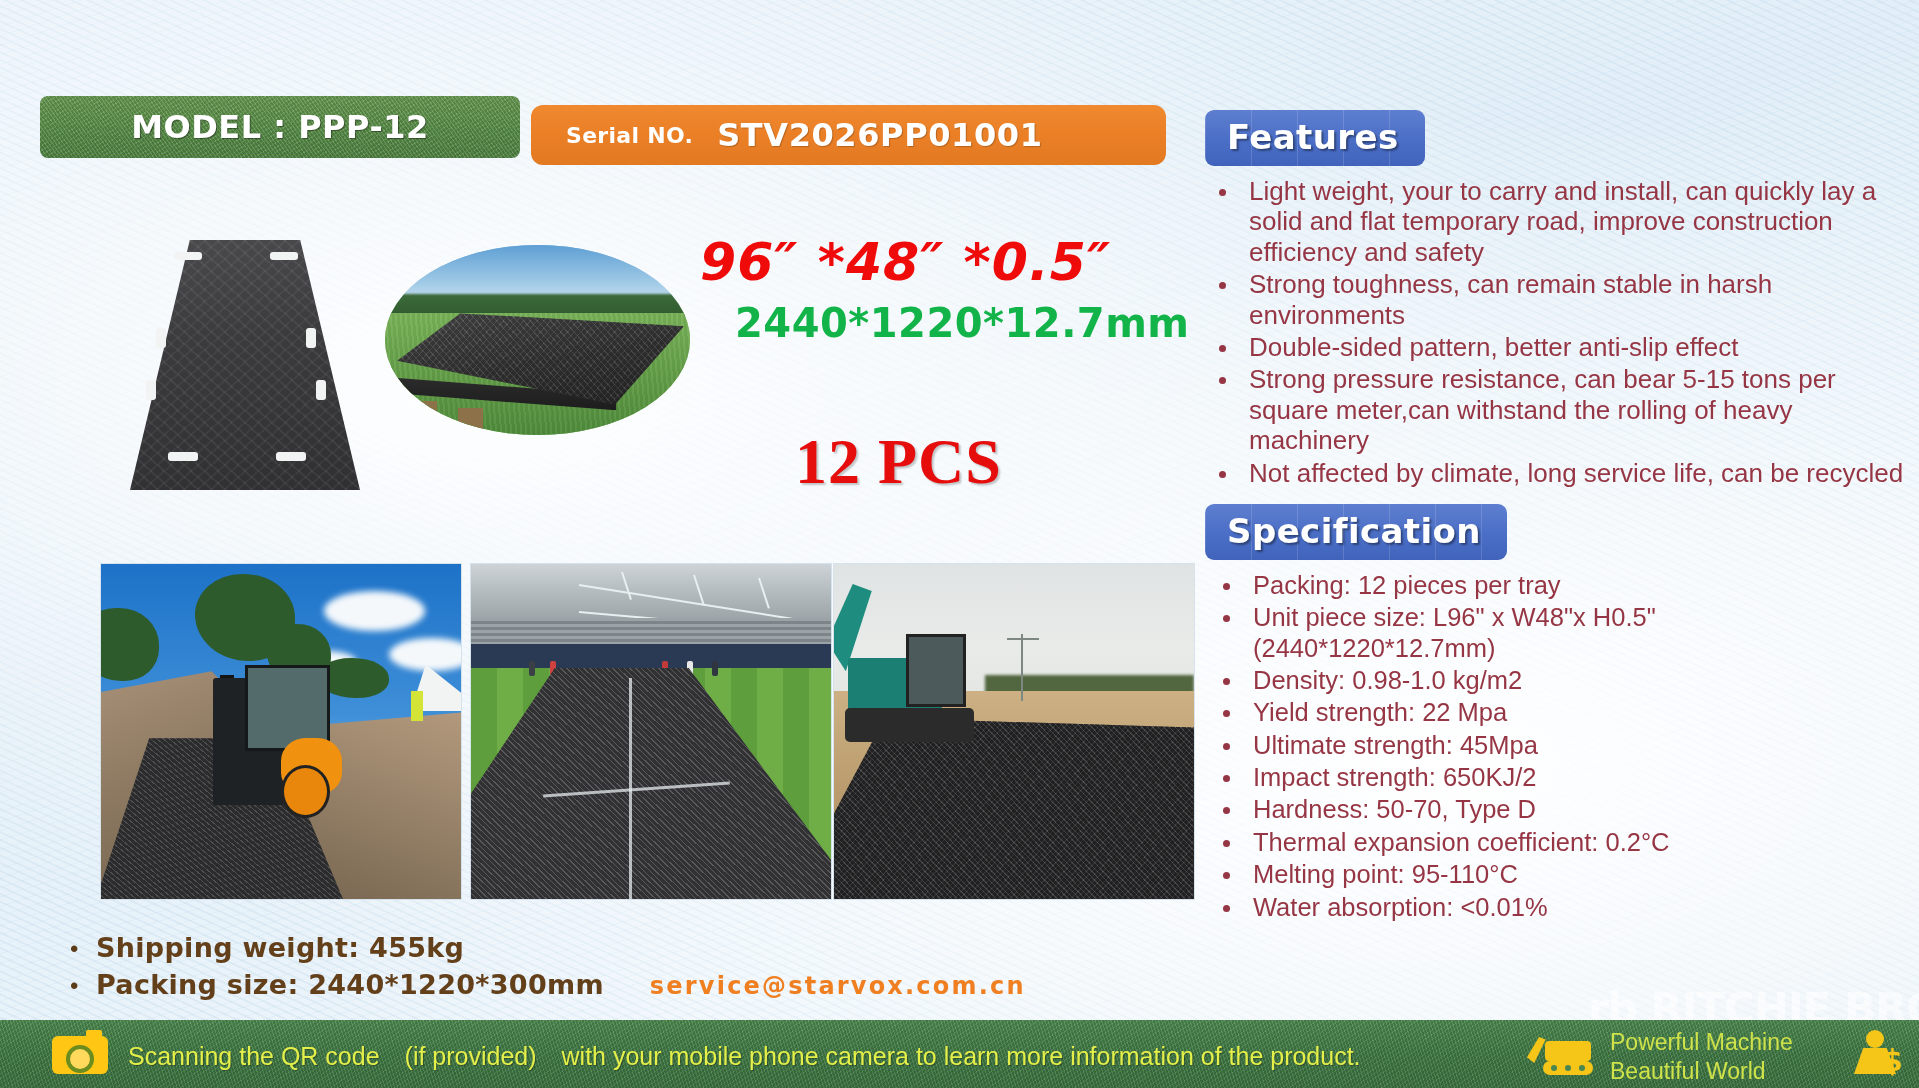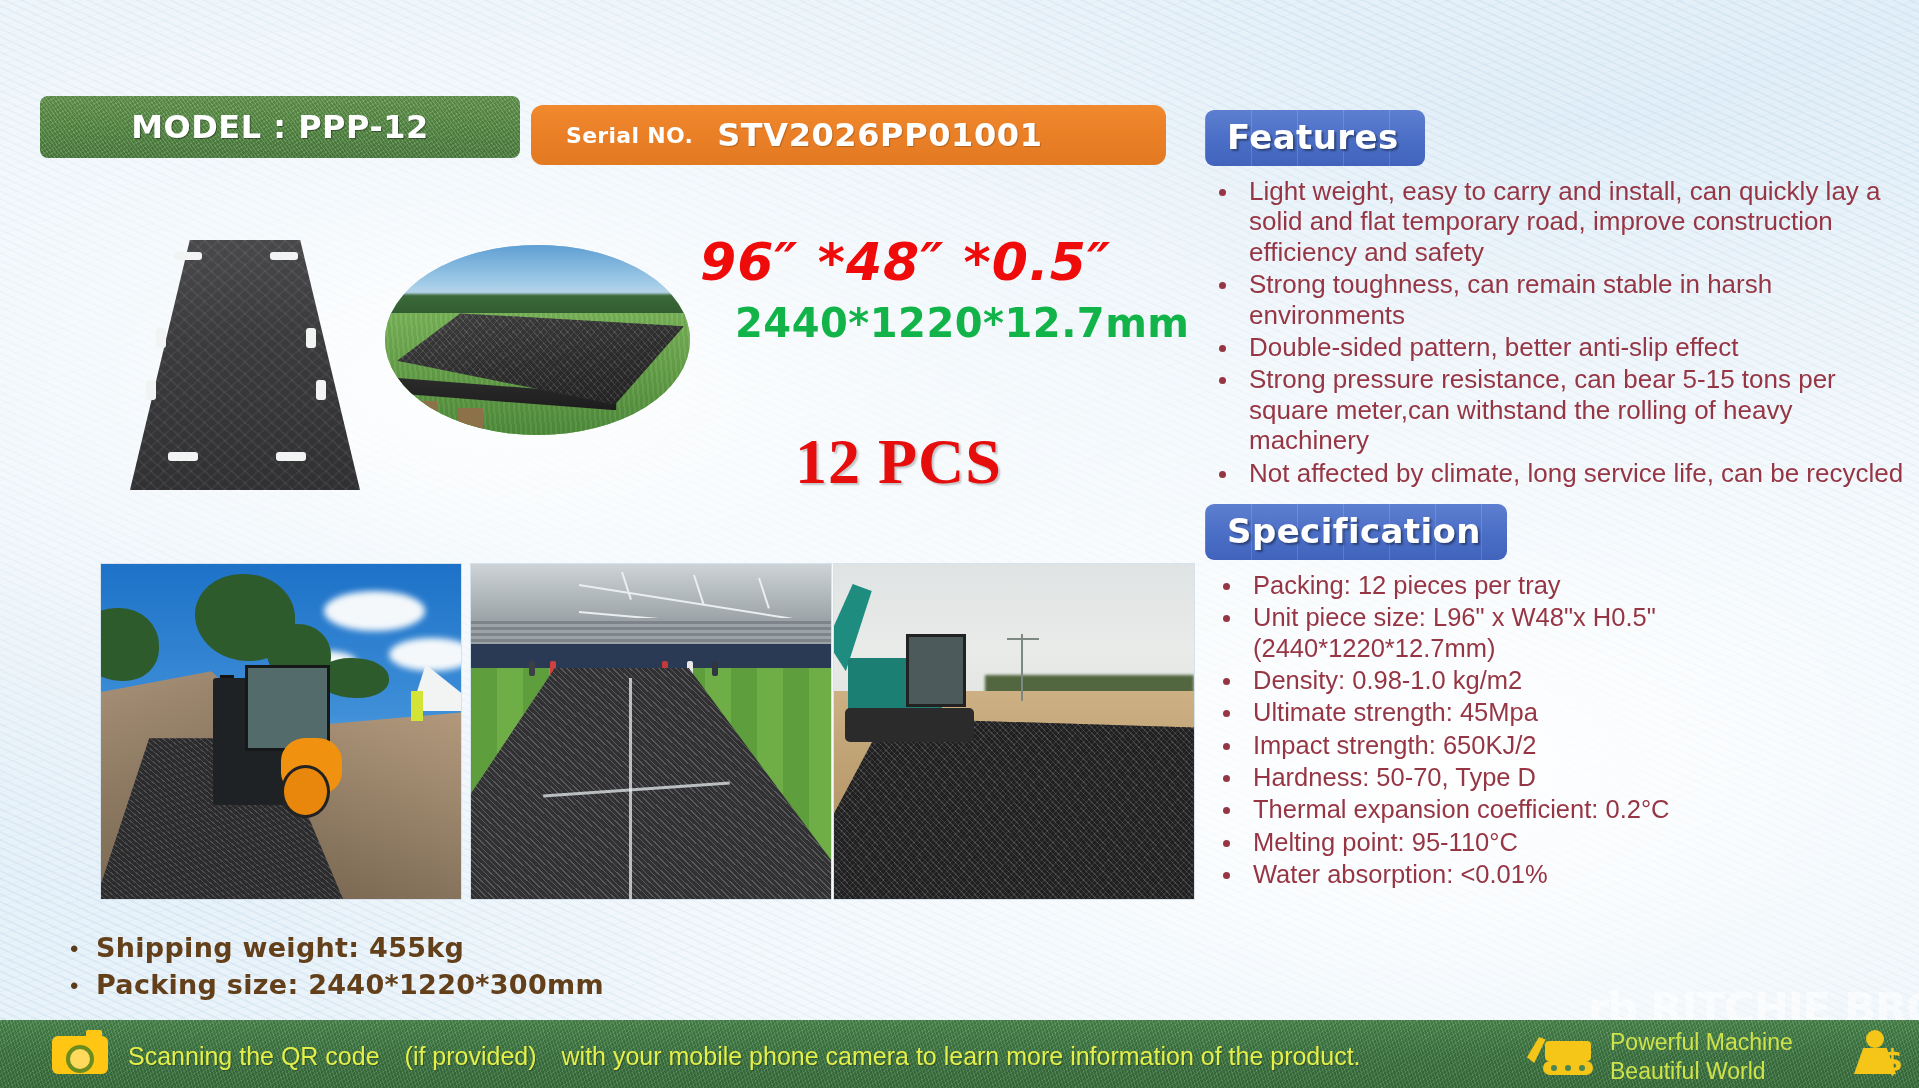--- a/index.html
+++ b/index.html
@@ -391,39 +391,41 @@
   </div>
 
   <div class="ship">
     <div class="ship-row">
       <span class="ship-bullet">•</span>
       <span class="ship-txt">Shipping weight: 455kg</span>
     </div>
     <div class="ship-row">
       <span class="ship-bullet">•</span>
       <span class="ship-txt">Packing size: 2440*1220*300mm</span>
+      <span class="ship-email">service@starvox.com.cn</span>
     </div>
   </div>
 
   <div class="rcol">
     <div class="sect-tab">Features</div>
     <ul class="bullets" id="features-list">
-        <li>Light weight, easy to carry and install, can quickly lay a solid and flat temporary road, improve construction efficiency and safety</li>
+        <li>Light weight, your to carry and install, can quickly lay a solid and flat temporary road, improve construction efficiency and safety</li>
         <li>Strong toughness, can remain stable in harsh environments</li>
         <li>Double-sided pattern, better anti-slip effect</li>
         <li>Strong pressure resistance, can bear 5-15 tons per square meter,can withstand the rolling of heavy machinery</li>
         <li>Not affected by climate, long service life, can be recycled</li>
       </ul>
     <div id="spec-tab-wrap">
       <div class="sect-tab">Specification</div>
     </div>
     <ul class="bullets spec-list" id="spec-list">
         <li>Packing: 12 pieces per tray</li>
         <li>Unit piece size: L96" x W48"x H0.5" (2440*1220*12.7mm)</li>
         <li>Density: 0.98-1.0 kg/m2</li>
+        <li>Yield strength: 22 Mpa</li>
         <li>Ultimate strength: 45Mpa</li>
         <li>Impact strength: 650KJ/2</li>
         <li>Hardness: 50-70, Type D</li>
         <li>Thermal expansion coefficient: 0.2°C</li>
         <li>Melting point: 95-110°C</li>
         <li>Water absorption: &lt;0.01%</li>
       </ul>
   </div>
 
   <div class="watermark">rb RITCHIE BROS.</div>

